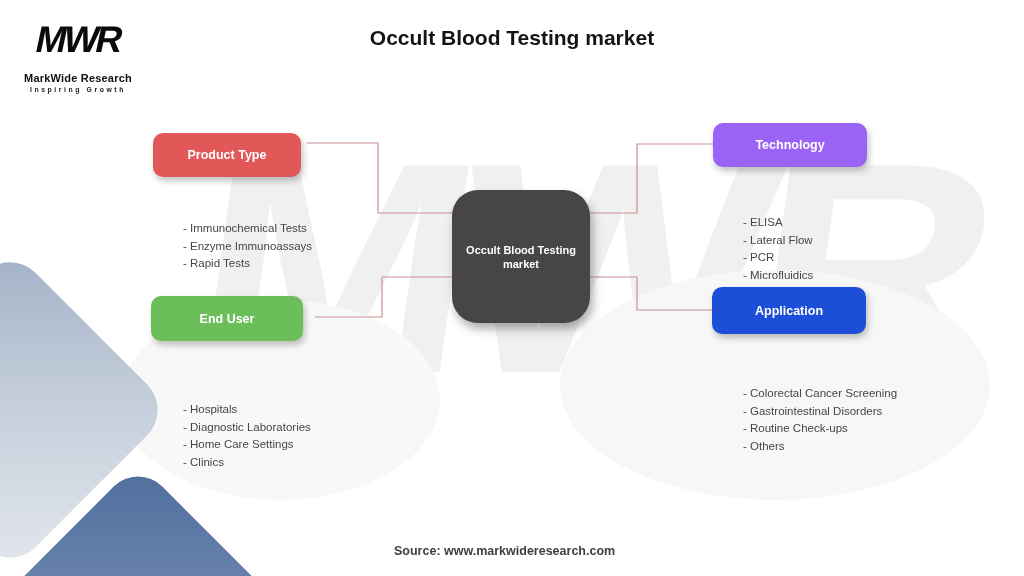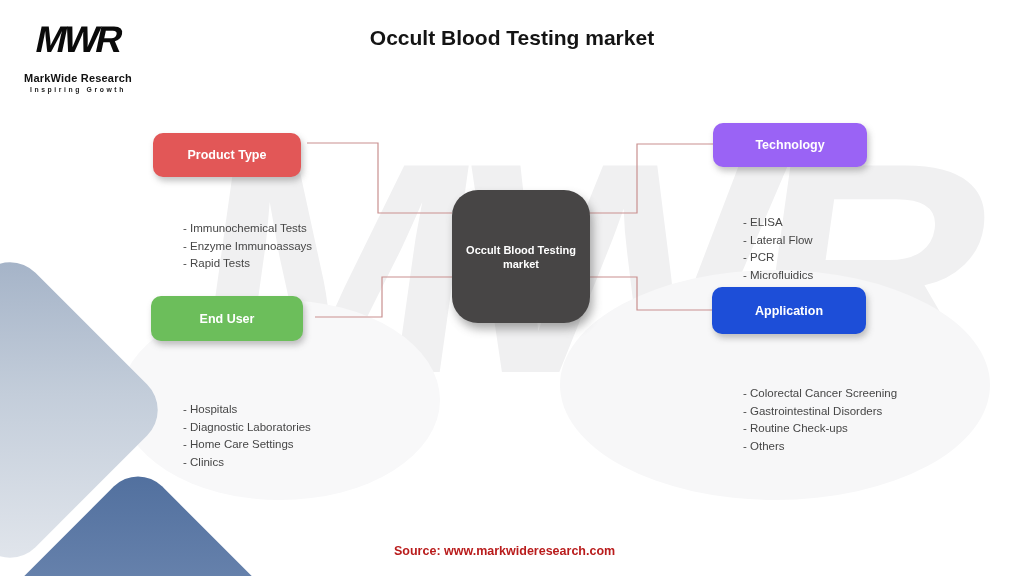--- a/index.html
+++ b/index.html
@@ -80,21 +80,21 @@
     border-radius:26px; background:var(--center-bg,#474545);
     display:flex; flex-direction:column; align-items:center; justify-content:center;
     color:#ffffff; font-weight:bold; font-size:11px; text-align:center;
     padding:0 6px; box-shadow:3px 6px 10px rgba(70,70,70,0.45);
   }
   .center-node .line { line-height:14px; }
 
   
   .source {
     position:absolute; left:394px; top:544px; z-index:2;
-    font-size:12.5px; font-weight:bold; color:#b91c1c;
+    font-size:12.5px; font-weight:bold; color:#404040;
   }
   .disclaimer {
     position:absolute; right:16px; top:549px; z-index:2;
     font-size:9.5px; color:#1e1e1e;
   }
 </style>
 </head>
 <body>
 
 <div class="canvas">

